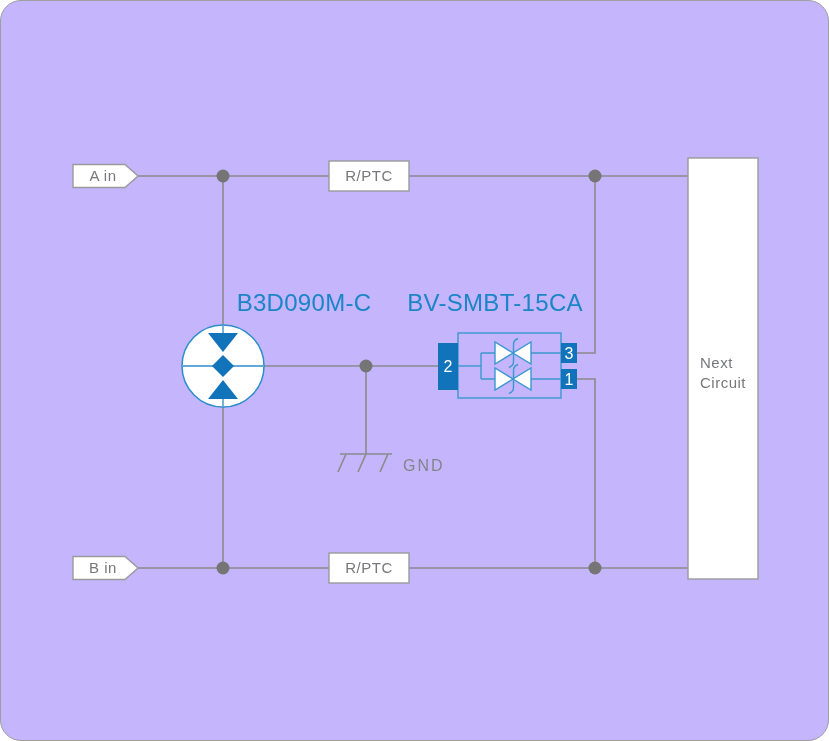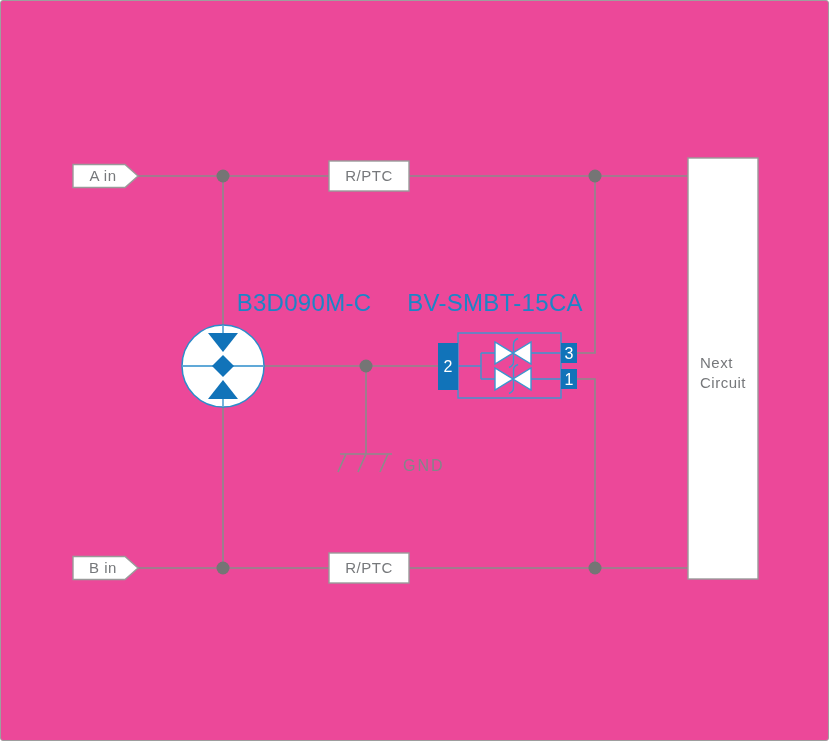--- a/index.html
+++ b/index.html
@@ -1,22 +1,22 @@
 <!DOCTYPE html>
 <html><head>
 <meta charset="utf-8">
 <style>
   html,body{margin:0;padding:0;background:#fff;}
   .page{
     position:relative;
     width:829px;height:741px;
     box-sizing:border-box;
-    background:#ec4899;
+    background:#c4b5fd;
     border:1.5px solid #9e9e9e;
-    border-radius:3px;
+    border-radius:21px;
     overflow:hidden;
     font-family:"Liberation Sans", sans-serif;
   }
   svg{display:block;}
   .wire{stroke:#8b8b8b;stroke-width:1.6;fill:none;}
   .boxline{stroke:#9a9a9a;stroke-width:1.4;fill:#ffffff;}
   .dot{fill:#757575;stroke:none;}
   .gtext{fill:#76787b;font-size:15px;letter-spacing:0.5px;}
   .gnd-text{fill:#83858a;font-size:16px;letter-spacing:2px;}
   .part-label{fill:#1b85c7;font-size:24px;letter-spacing:0.3px;}

